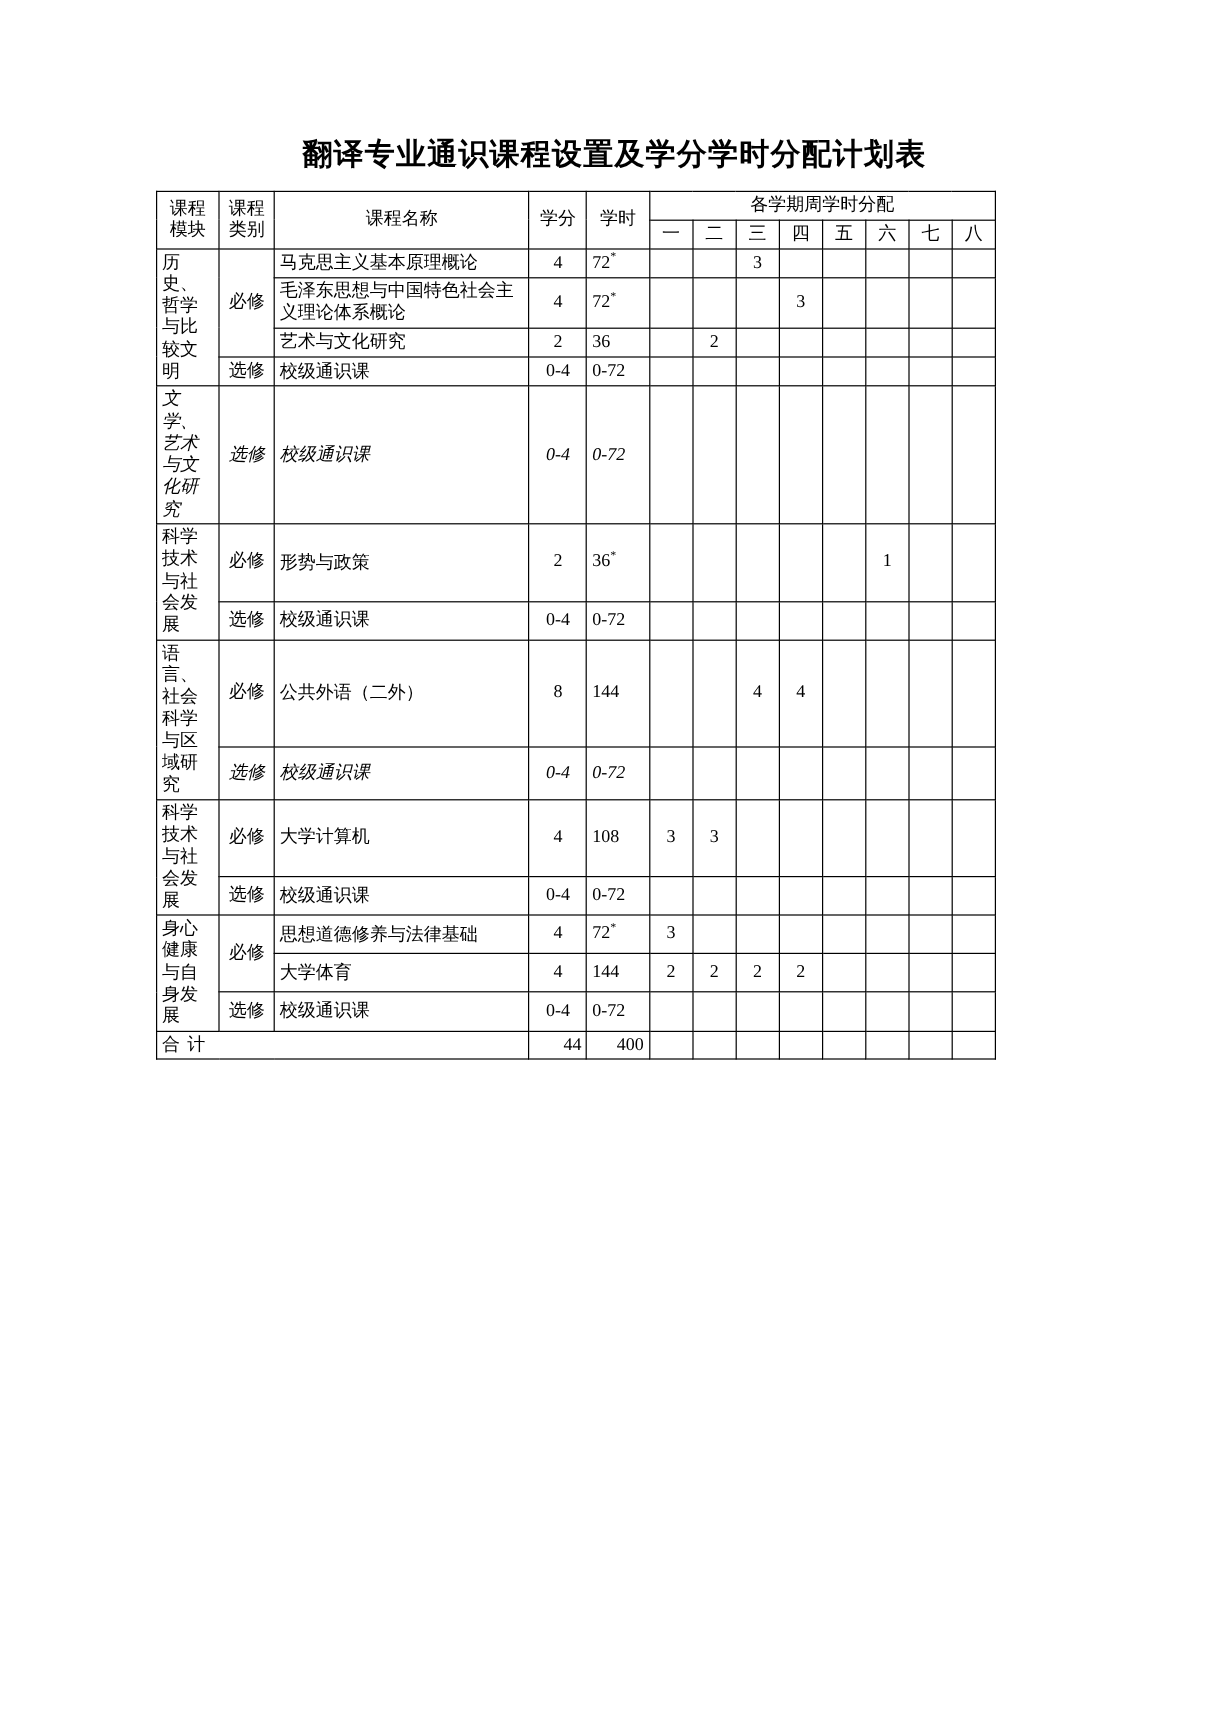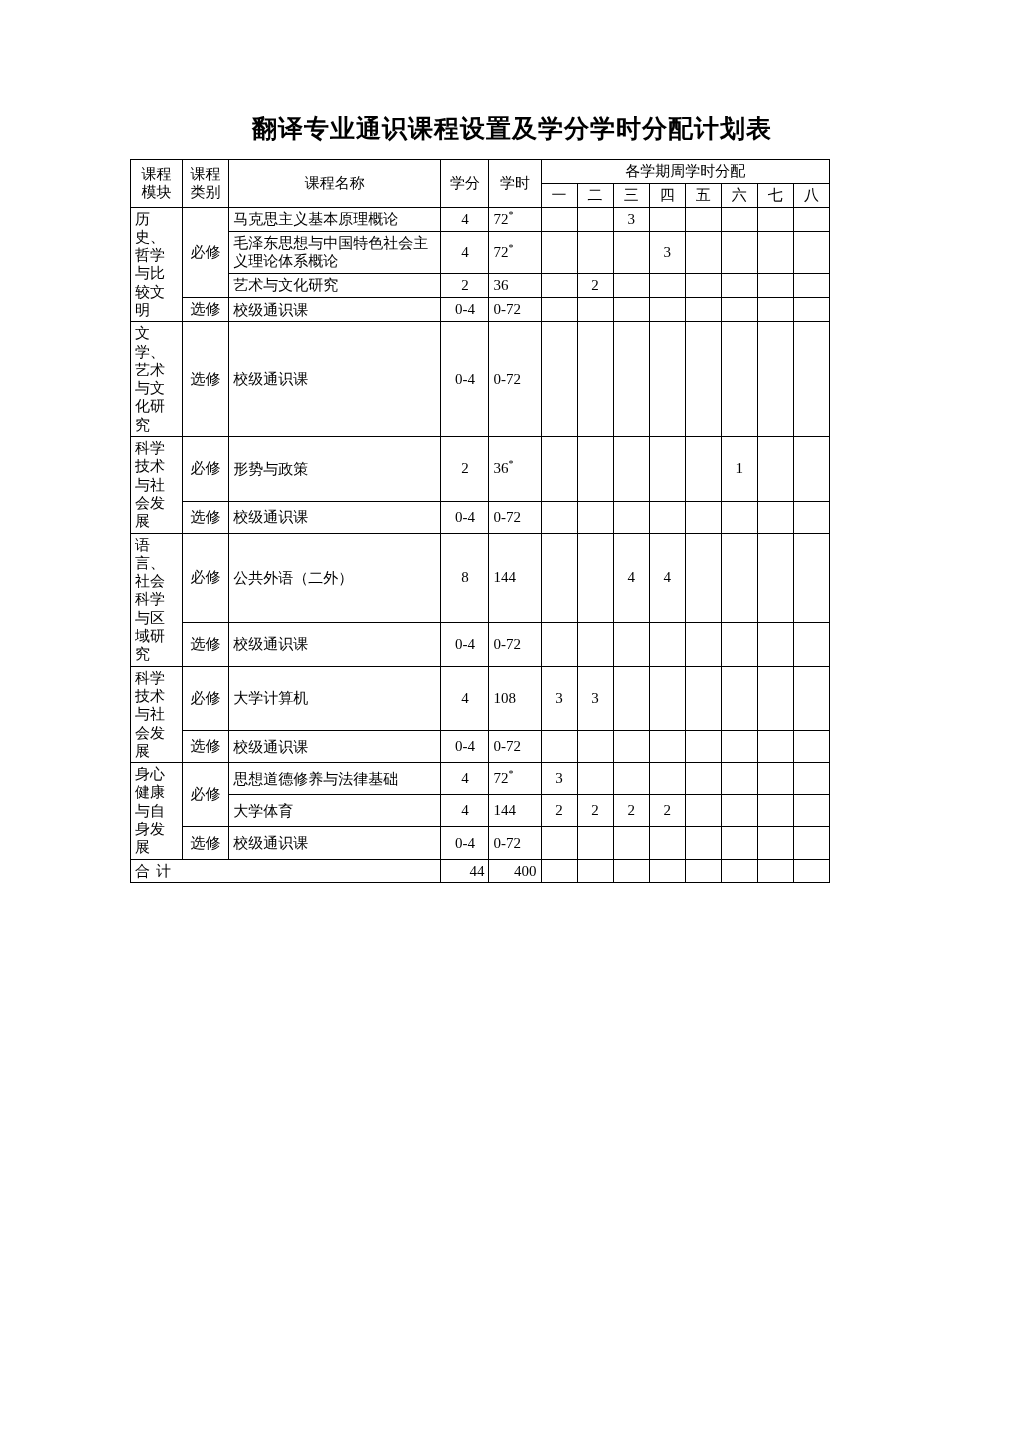--- a/index.html
+++ b/index.html
@@ -108,21 +108,21 @@
   }
   sup {
     font-size: 10px;
     vertical-align: super;
     line-height: 0;
   }
   .term-head {
     font-size: 15px;
   }
   .rowtall-1 { height: 32px; }
-  .rowtall-2 { height: 44px; }
+  .rowtall-2 { height: 44px; font-style: italic; }
 </style>
 </head>
 <body>
 
 <div class="page">
 
   <h1 class="doc-title">翻译专业通识课程设置及学分学时分配计划表</h1>
 
   <div class="table-wrap">
     <table class="plan">

